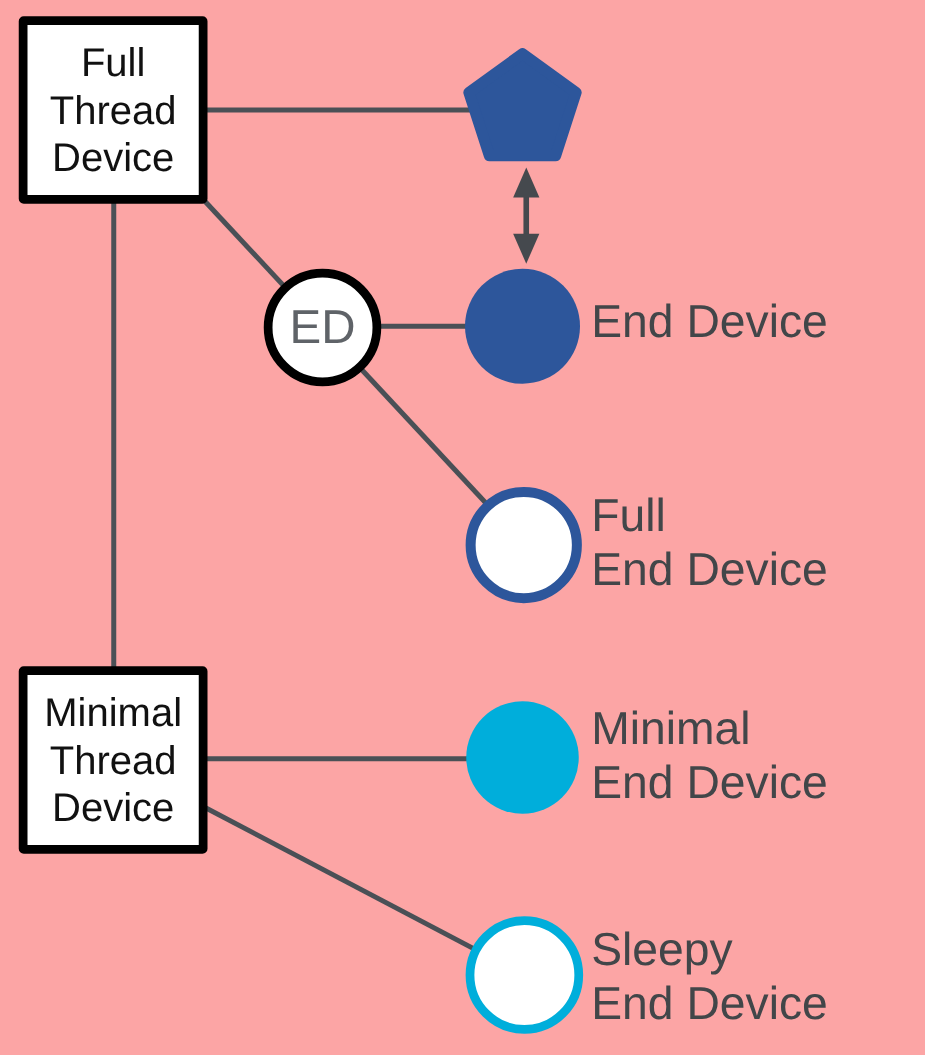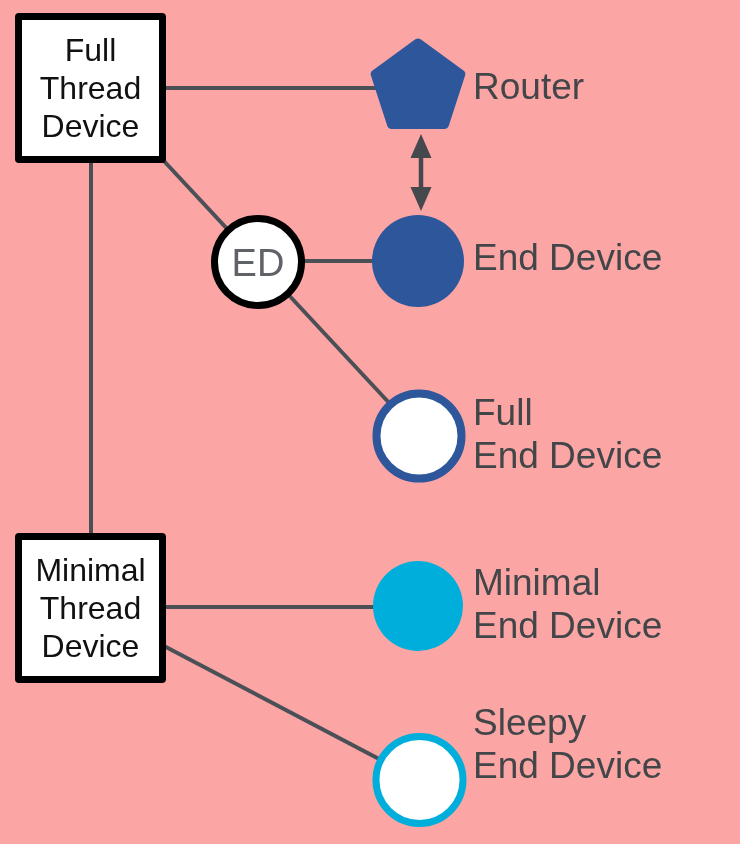--- a/index.html
+++ b/index.html
@@ -90,32 +90,29 @@
   </div>
 
   <div class="box" style="left:15px; top:533px;">
     <span>Minimal</span>
     <span>Thread</span>
     <span>Device</span>
   </div>
 
   <div class="ed-text">ED</div>
 
-  <div class="label" style="top:86px;">
-    <span>Router</span>
-  </div>
   <div class="label" style="top:257px;">
     <span>End Device</span>
   </div>
   <div class="label" style="top:434px;">
     <span>Full</span>
     <span>End Device</span>
   </div>
   <div class="label" style="top:604px;">
     <span>Minimal</span>
     <span>End Device</span>
   </div>
-  <div class="label" style="top:744px;">
+  <div class="label" style="top:781px;">
     <span>Sleepy</span>
     <span>End Device</span>
   </div>
 
 </div>
 
 </body></html>

